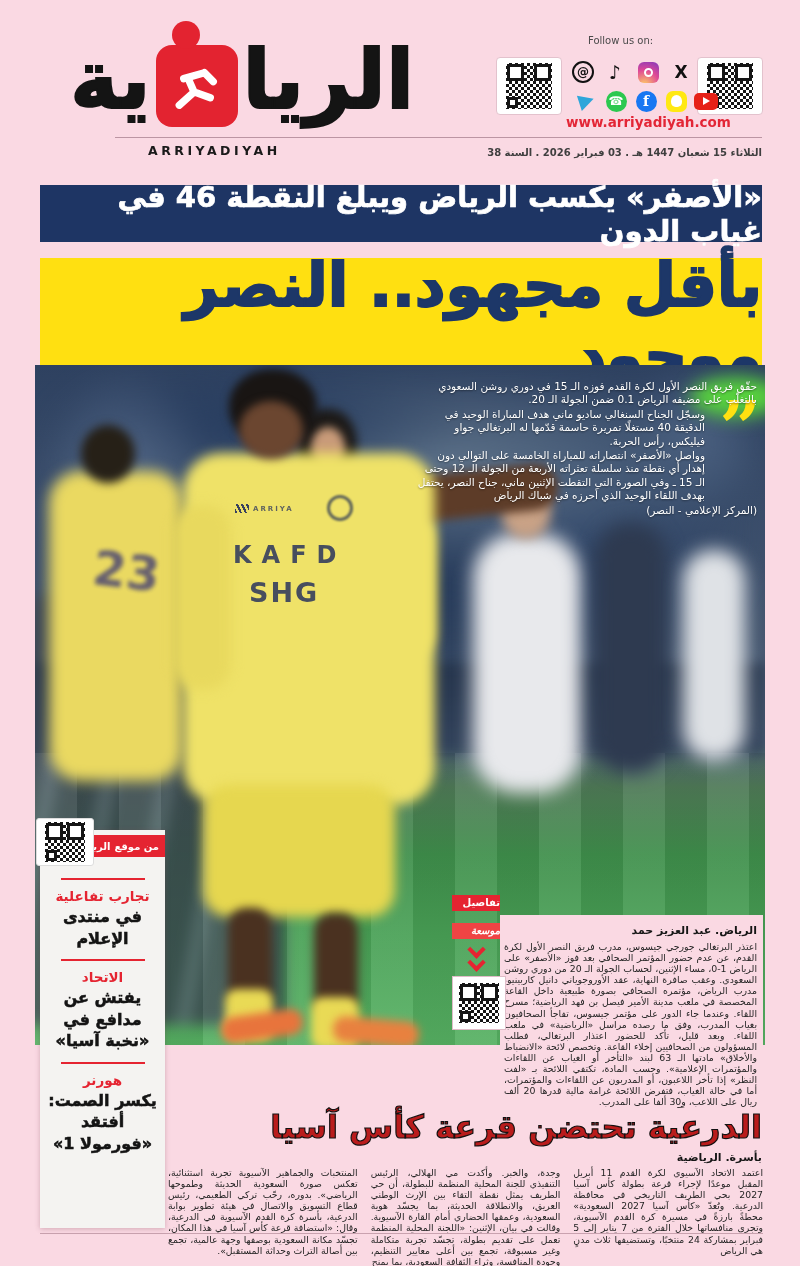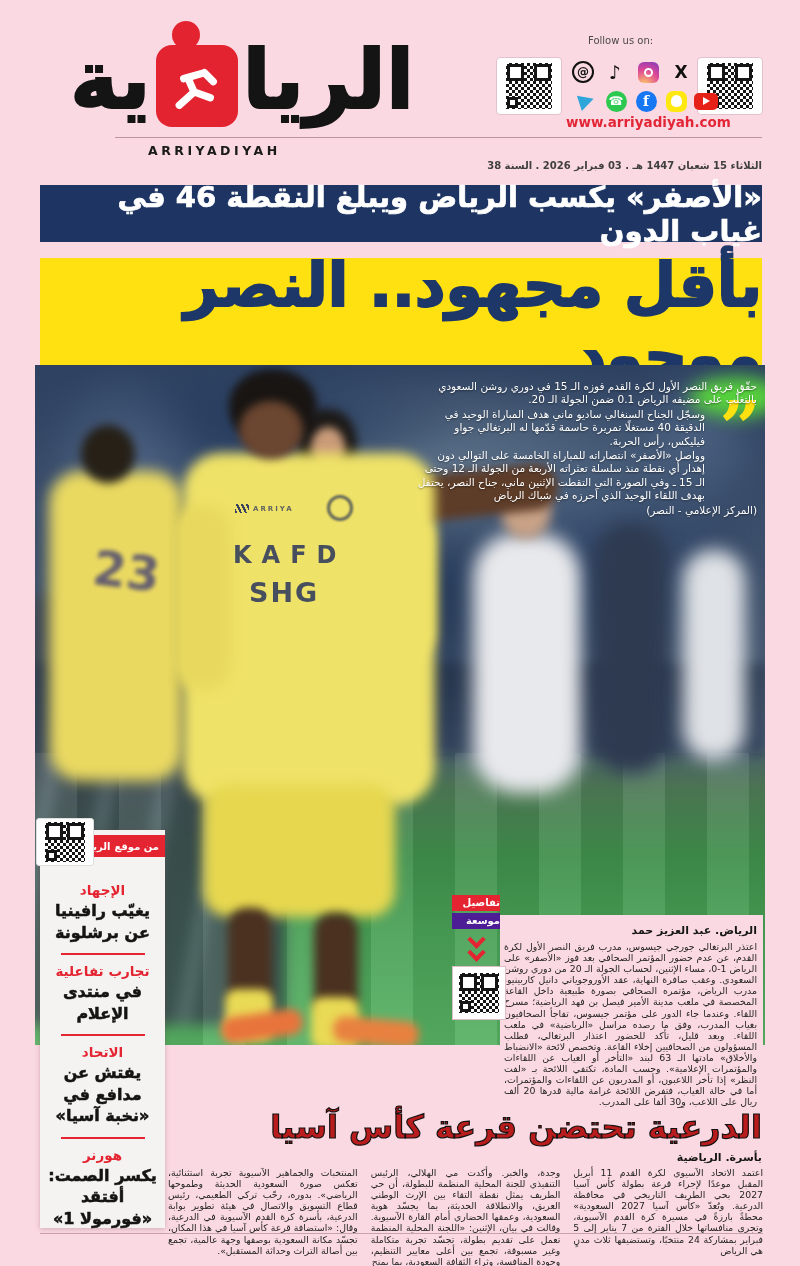--- a/index.html
+++ b/index.html
@@ -12,21 +12,21 @@
           font-weight:bold; font-size:82px; color:#141414; letter-spacing:-2px; }
   .logo-part { line-height:1; -webkit-text-stroke:2px #141414; }
   .logo-red-box { width:82px; height:82px; background:#e32330; border-radius:16px;
           position:relative; margin:0 5px; top:6px; flex:0 0 auto; }
   .logo-red-box .head { position:absolute; top:-24px; left:16px; width:28px; height:28px;
           border-radius:50%; background:#e32330; }
   .logo-red-box svg { position:absolute; left:8px; top:10px; }
   .logo-sub { position:absolute; left:148px; top:143px; font-size:12.5px; font-weight:bold;
           letter-spacing:3.5px; color:#1a1a1a; }
   .header-rule { position:absolute; left:115px; right:38px; top:137px; height:1px; background:#bb95a3; }
-  .date-line { position:absolute; right:38px; top:160px; font-size:10px; font-weight:bold;
+  .date-line { position:absolute; right:38px; top:147px; font-size:10px; font-weight:bold;
           color:#3f3f3f; direction:rtl; }
 
   .follow { position:absolute; left:588px; top:35px; font-size:10px; color:#4a4a4a; }
   .qr-frame { position:absolute; background:#fff; border:1px solid #e3c2cd; border-radius:4px;
           display:flex; align-items:center; justify-content:center; }
   .qr-frame.hl { left:496px; top:57px; width:66px; height:58px; }
   .qr-frame.hr { left:697px; top:57px; width:66px; height:58px; }
   .qr { position:relative; background-color:#fff;
         background-image:repeating-conic-gradient(#151515 0% 25%, #ffffff 0% 50%);
         background-size:6px 6px; }
@@ -143,21 +143,21 @@
          -webkit-text-stroke:1px #fff; }
 
   
   .jesus-panel { position:absolute; left:500px; top:915px; width:263px; min-height:178px; z-index:6;
           background:#fad9e3; padding:9px 6px 0 4px; direction:rtl; text-align:right; }
   .jp-byline { font-size:11px; font-weight:bold; color:#161616; margin-bottom:4px; }
   .jp-body { font-size:9.4px; line-height:11.1px; text-align:justify; color:#242424; }
 
   .details-badge { position:absolute; left:452px; top:895px; width:48px; z-index:7; }
   .db-red, .db-black { color:#fff; font-size:10px; font-weight:bold; padding:2px 0 3px; direction:rtl; }
-  .db-red { background:#e52431; } .db-black { background:#4c1d95; margin-top:2px; }
+  .db-red { background:#e52431; } .db-black { background:#ef4444; margin-top:12px;font-style:italic; }
   .chev { width:13px; height:13px; border-left:4px solid #e52431; border-bottom:4px solid #e52431;
           transform:rotate(-45deg); margin:4px auto -9px; }
   .chev.c2 { margin-top:9px; }
   .db-qr { width:54px; height:54px; background:#fff; margin:16px auto 0; display:flex;
            align-items:center; justify-content:center; border:1px solid #e0bcc8; }
 
   
   .sidebar { position:absolute; left:40px; top:830px; width:125px; height:398px; background:#f4f3f1;
           box-shadow:0 1px 5px rgba(120,60,80,.3); z-index:8; }
   .sb-header { position:absolute; top:5px; left:0; right:0; height:22px; background:#e52431; color:#fff;
@@ -322,24 +322,20 @@
     <div class="sb-header">
       <span>من موقع</span>
       <span>الرياضية</span>
     </div>
     <div class="sb-qr">
         <div class="qr q40">
           <span class="finder"></span>
         </div>
       </div>
     <div class="sb-items">
-      <div class="sb-item">
-        <div class="sb-kicker">الإجهاد</div>
-        <div class="sb-title">يغيّب رافينيا عن برشلونة</div>
-      </div>
       <div class="sb-div"></div>
       <div class="sb-item">
         <div class="sb-kicker">تجارب تفاعلية</div>
         <div class="sb-title">في منتدى الإعلام</div>
       </div>
       <div class="sb-div"></div>
       <div class="sb-item">
         <div class="sb-kicker">الاتحاد</div>
         <div class="sb-title">يفتش عن مدافع في «نخبة آسيا»</div>
       </div>

